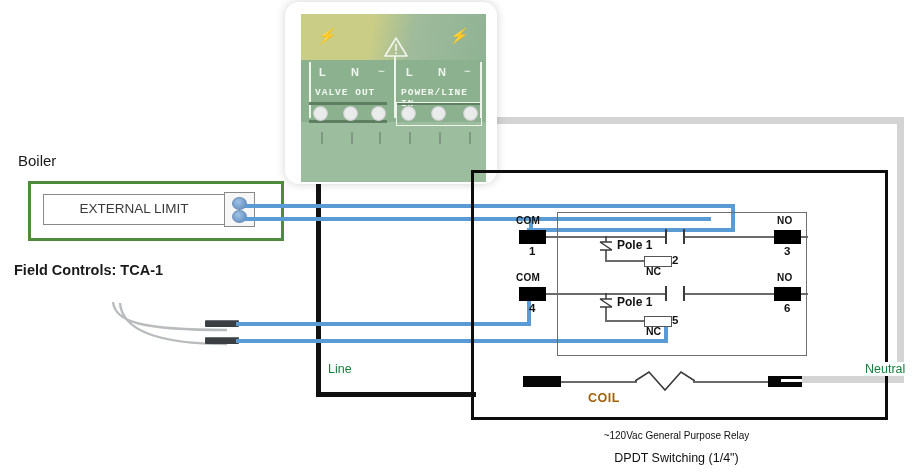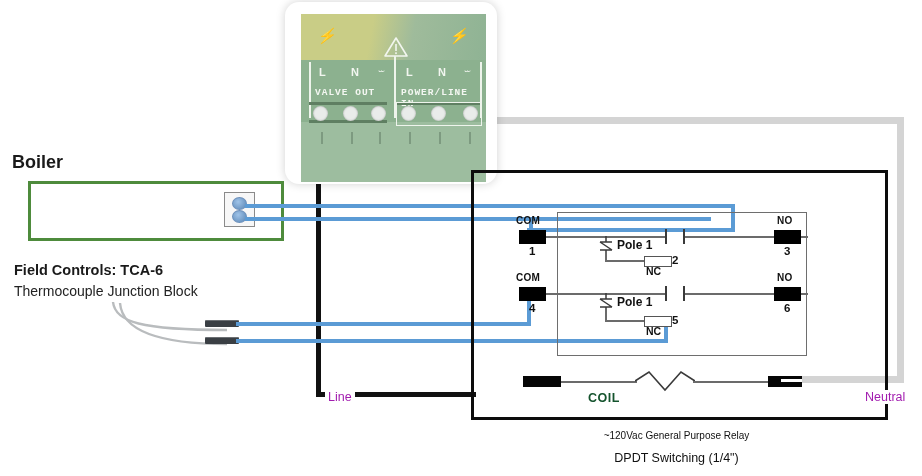--- a/index.html
+++ b/index.html
@@ -30,21 +30,21 @@
       box-shadow:inset 0 0 2px rgba(0,0,0,.35);}
   .term-slot{width:1.8px;height:12px;background:#7d9a80;}
 
   
   .w-black{background:#111111;}
   .w-blue{background:#5b9bd5;}
   .w-gray{background:#d4d4d4;}
   .w-thin{background:#6b6b6b;}
 
   
-  #boiler-title{left:12px;top:152px;font-size:18px;font-weight:bold;}
+  #boiler-title{left:18px;top:152px;font-size:15px;font-weight:normal;}
   #boiler-box{left:28px;top:181px;width:250px;height:54px;
       border:3px solid #4e8b3c;background:#ffffff;}
   #ext-limit-box{left:43px;top:194px;width:180px;height:29px;
       border:1.5px solid #8a8a8a;background:#fff;}
   #ext-limit-label{font-size:13.5px;color:#3b3b3b;}
   #term-pair{left:224px;top:192px;width:29px;height:33px;
       border:1.5px solid #8a8a8a;background:#f7f7f7;}
   .term-screw{width:13px;height:11px;border-radius:50%;
       background:radial-gradient(circle at 40% 35%,#9fc3e8,#5a86b5);
       border:1px solid #6b8fba;}
@@ -60,22 +60,22 @@
       border:3.5px solid #0c0c0c;background:transparent;}
   #relay-inner{left:557px;top:212px;width:248px;height:142px;
       border:1.5px solid #6e6e6e;background:transparent;}
   .termblk{background:#000000;width:27px;height:14px;}
   .term-cap{font-size:10px;font-weight:bold;color:#111;letter-spacing:.3px;text-align:right;}
   .term-num{font-size:11.5px;font-weight:bold;color:#111;}
   .pole-lbl{font-size:12px;font-weight:bold;color:#111;}
   .nc-lbl{font-size:10.5px;font-weight:bold;color:#111;}
   .nc-box{width:26px;height:9px;border:1.4px solid #555;background:#fff;}
   .sw-tick{background:#3a3a3a;width:1.6px;height:15px;}
-  .edge-lbl{font-size:12.5px;color:#a21caf;margin-top:28px;}
-  #coil-lbl{font-size:12.5px;font-weight:bold;color:#14532d;letter-spacing:.5px;}
+  .edge-lbl{font-size:12.5px;color:#15803d;}
+  #coil-lbl{font-size:12.5px;font-weight:bold;color:#a16207;letter-spacing:.5px;}
   #relay-caption1{font-size:10px;color:#111;}
   #relay-caption2{font-size:12.5px;color:#111;}
   .ctr{text-align:center;}
   .bigblk{background:#060606;height:11px;}
 </style>
 </head>
 <body>
 
 <div class="stage">
 
@@ -129,35 +129,37 @@
     <div class="abs term-slot" style="left:20px;top:118px;"></div>
     <div class="abs term-slot" style="left:50px;top:118px;"></div>
     <div class="abs term-slot" style="left:78px;top:118px;"></div>
     <div class="abs term-slot" style="left:108px;top:118px;"></div>
     <div class="abs term-slot" style="left:138px;top:118px;"></div>
     <div class="abs term-slot" style="left:168px;top:118px;"></div>
   </div>
 
   <div class="abs" id="boiler-title">Boiler</div>
   <div class="abs" id="boiler-box"></div>
+  <div class="abs" id="ext-limit-box">
+    <div class="abs ctr" id="ext-limit-label" style="left:0;top:6px;width:180px;">EXTERNAL LIMIT</div>
+  </div>
   <div class="abs" id="term-pair">
     <div class="abs term-screw" style="left:7px;top:4px;"></div>
     <div class="abs term-screw" style="left:7px;top:17px;"></div>
   </div>
 
   <div class="abs w-blue" style="left:245px;top:204px;width:490px;height:4px;"></div>
   <div class="abs w-blue" style="left:731px;top:204px;width:4px;height:28px;"></div>
   <div class="abs w-blue" style="left:527px;top:228px;width:208px;height:4px;"></div>
 
   <div class="abs w-blue" style="left:245px;top:217px;width:466px;height:4px;"></div>
   <div class="abs w-blue" style="left:708px;top:217px;width:4px;height:0px;"></div>
   <div class="abs w-blue" style="left:529px;top:217px;width:4px;height:15px;"></div>
 
-  <div class="abs" id="tca-title">Field Controls: TCA-6</div>
-  <div class="abs" id="tca-sub">Thermocouple  Junction Block</div>
+  <div class="abs" id="tca-title">Field Controls: TCA-1</div>
 
   <svg class="abs" style="left:105px;top:300px;width:130px;height:50px;" viewBox="0 0 130 50">
     <path d="M8 2 C10 22 36 30 122 30" fill="none" stroke="#b9bcbe" stroke-width="2.4"></path>
     <path d="M15 3 C17 28 46 44 122 44" fill="none" stroke="#b9bcbe" stroke-width="2.4"></path>
   </svg>
   <div class="abs spade" style="left:205px;top:320px;width:34px;"></div>
   <div class="abs spade" style="left:205px;top:337px;width:34px;"></div>
 
   <div class="abs w-blue" style="left:236px;top:322px;width:294px;height:4px;"></div>
   <div class="abs w-blue" style="left:527px;top:300px;width:4px;height:26px;"></div>

